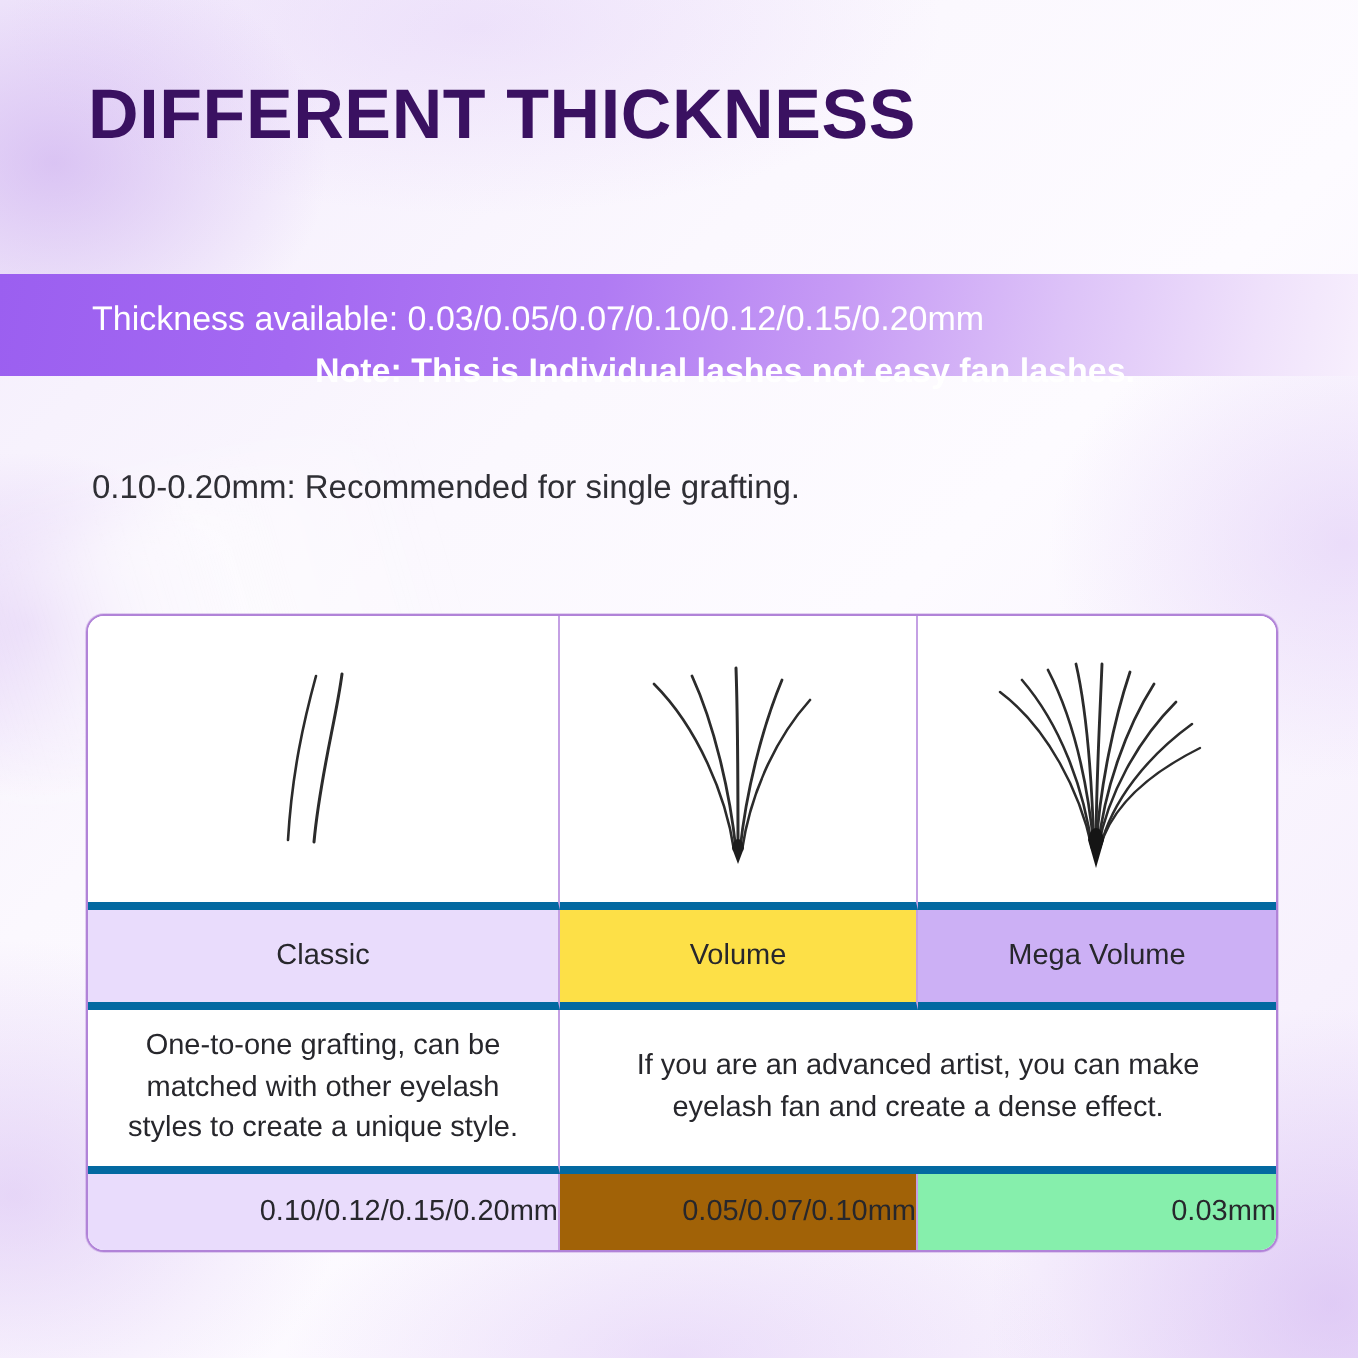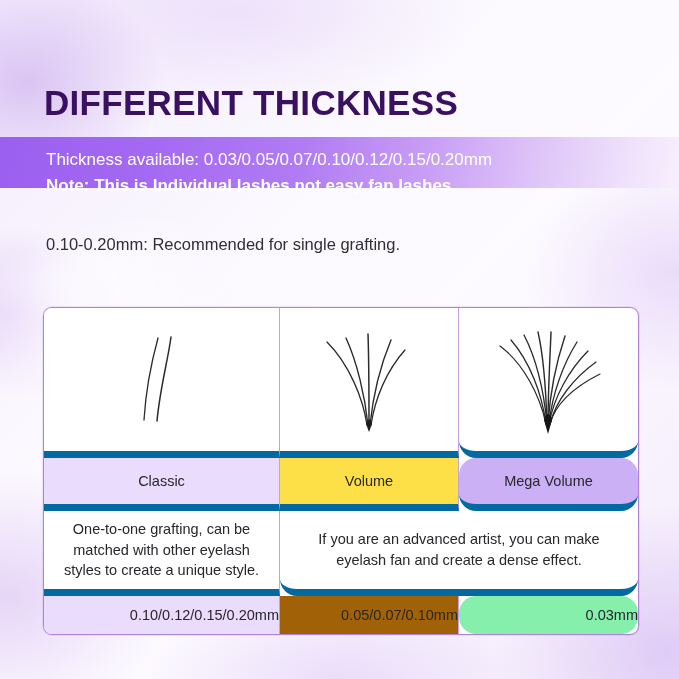--- a/index.html
+++ b/index.html
@@ -51,21 +51,21 @@
     position: absolute;
     left: 44px;
     top: 36px;
     width: 590px;
     color: #3a1161;
     font-size: 35px;
     font-weight: bold;
     line-height: 1.26;
     letter-spacing: 0.3px;
   }
-  .heading .line { display: block; white-space: nowrap; margin-top: 45px; }
+  .heading .line { display: block; white-space: nowrap; }
 
   
   .banner {
     position: absolute;
     left: 0;
     top: 137px;
     width: 679px;
     height: 51px;
     background: linear-gradient(100deg,
         #9b5ff0 0%,
@@ -83,20 +83,21 @@
     font-size: 17px;
     line-height: 1.55;
     white-space: nowrap;
   }
   .banner-line2 {
     color: #ffffff;
     font-size: 17px;
     font-weight: bold;
     line-height: 1.55;
     white-space: nowrap;
+    text-align: center;
   }
 
   
   .recos {
     position: absolute;
     left: 46px;
     top: 232px;
     color: #2f2f35;
     font-size: 16.5px;
     line-height: 1.52;
@@ -113,28 +114,28 @@
     border-spacing: 0;
     table-layout: fixed;
     border: 1px solid #b183d8;
     border-radius: 9px;
     overflow: hidden;
     background: #ffffff;
     box-shadow: 0 0 0 0.5px rgba(177,131,216,0.35);
   }
   .lash-table td {
     border-right: 1px solid #c4a0e4;
-    border-bottom: 7px solid #0369a1;
+    border-bottom: 4px solid #0369a1;
     text-align: center;
     vertical-align: middle;
     color: #27272c;
     font-size: 14.5px;
     padding: 0;
   }
-  .lash-table tr td:last-child { border-right: none; border-radius: 17px; }
+  .lash-table tr td:last-child { border-right: none; }
   .lash-table tr:last-child td { border-bottom: none; text-align: right; }
 
   .img-cell {
     height: 143px;
     background: #ffffff;
   }
   .img-cell svg { display: block; margin: 0 auto; }
 
   .label-cell {
     height: 46px;

